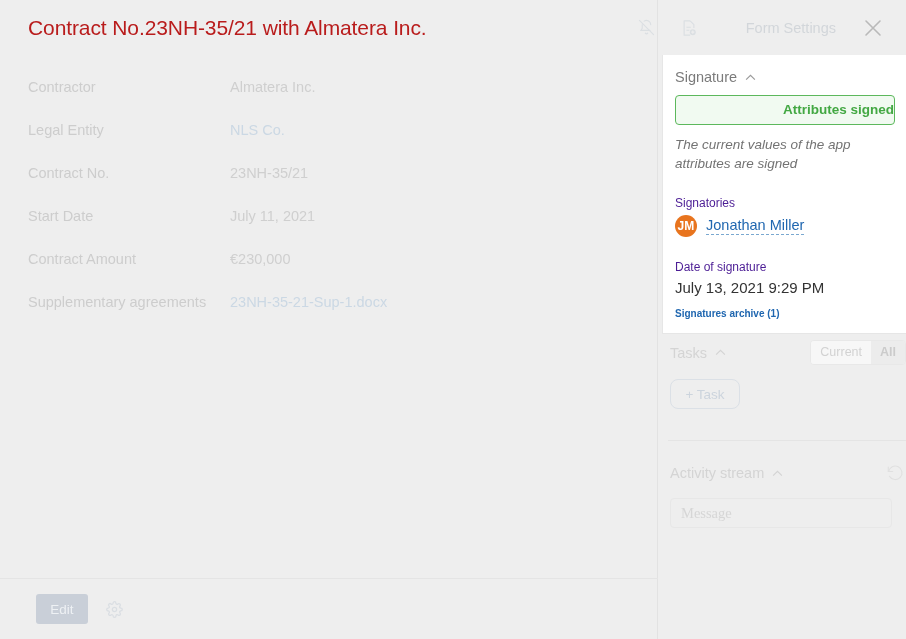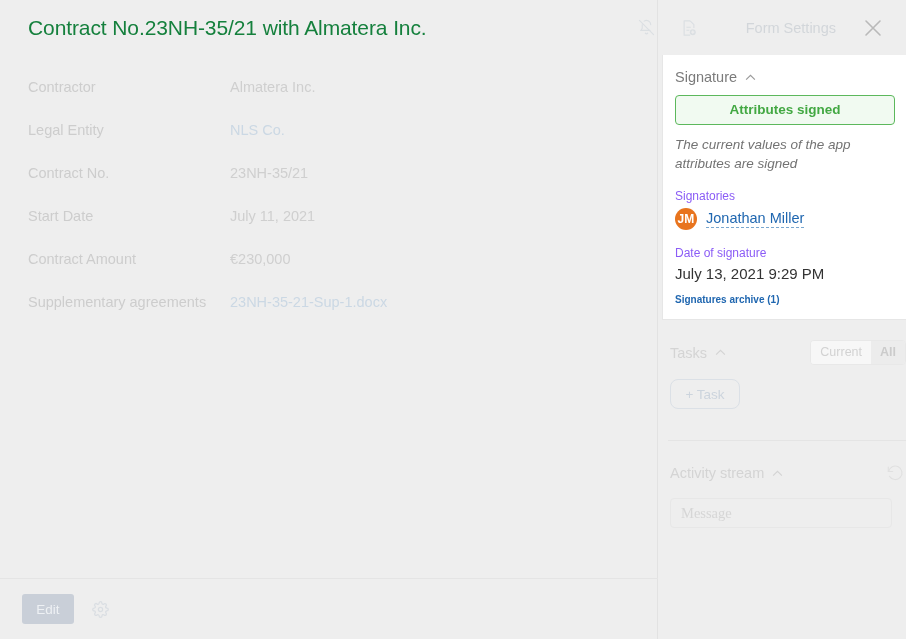--- a/index.html
+++ b/index.html
@@ -42,21 +42,21 @@
     width: 906px;
     height: 55px;
     display: flex;
     align-items: center;
     padding: 0 18px 0 28px;
     box-sizing: border-box;
     z-index: 5;
   }
   .page-title {
     font-size: 21px;
-    color: #15803d;
+    color: #b91c1c;
     letter-spacing: -0.1px;
     white-space: nowrap;
     flex: 0 0 auto;
   }
   .header-spacer { flex: 1 1 auto; }
   .hdr-icon {
     width: 26px;
     height: 26px;
     display: flex;
     align-items: center;
@@ -117,21 +117,21 @@
   
   .footer {
     position: absolute;
     left: 0;
     bottom: 0;
     width: 658px;
     height: 61px;
     border-top: 1px solid #e4e4e4;
     display: flex;
     align-items: center;
-    padding-left: 22px;
+    padding-left: 36px;
     box-sizing: border-box;
   }
   .edit-btn {
     width: 52px;
     height: 30px;
     border-radius: 3px;
     background: #c9cfd8;
     color: #eef1f4;
     font-size: 13.5px;
     display: flex;
@@ -175,42 +175,42 @@
   .chev {
     margin-left: 8px;
     display: inline-flex;
     align-items: center;
     color: #9a9a9a;
   }
   .signed-badge {
     display: block;
     width: 100%;
     box-sizing: border-box;
-    text-align: center;
+    text-align: right;
     border: 1px solid #5cb85c;
     background: #f1faf1;
     color: #43a843;
     font-size: 13.5px;
     font-weight: bold;
     padding: 6px 0 7px;
     border-radius: 4px;
     cursor: pointer;
     font-family: inherit;
   }
   .sig-desc {
     font-size: 13.5px;
     line-height: 19px;
     color: #737373;
     font-style: italic;
     margin-top: 10px;
   }
   .sig-sublabel {
     font-size: 12px;
-    color: #8b5cf6;
-    margin-top: 16px;
+    color: #4c1d95;
+    margin-top: 23px;
     margin-bottom: 5px;
   }
   .signatory {
     display: flex;
     align-items: center;
   }
   .avatar {
     width: 22px;
     height: 22px;
     border-radius: 50%;

